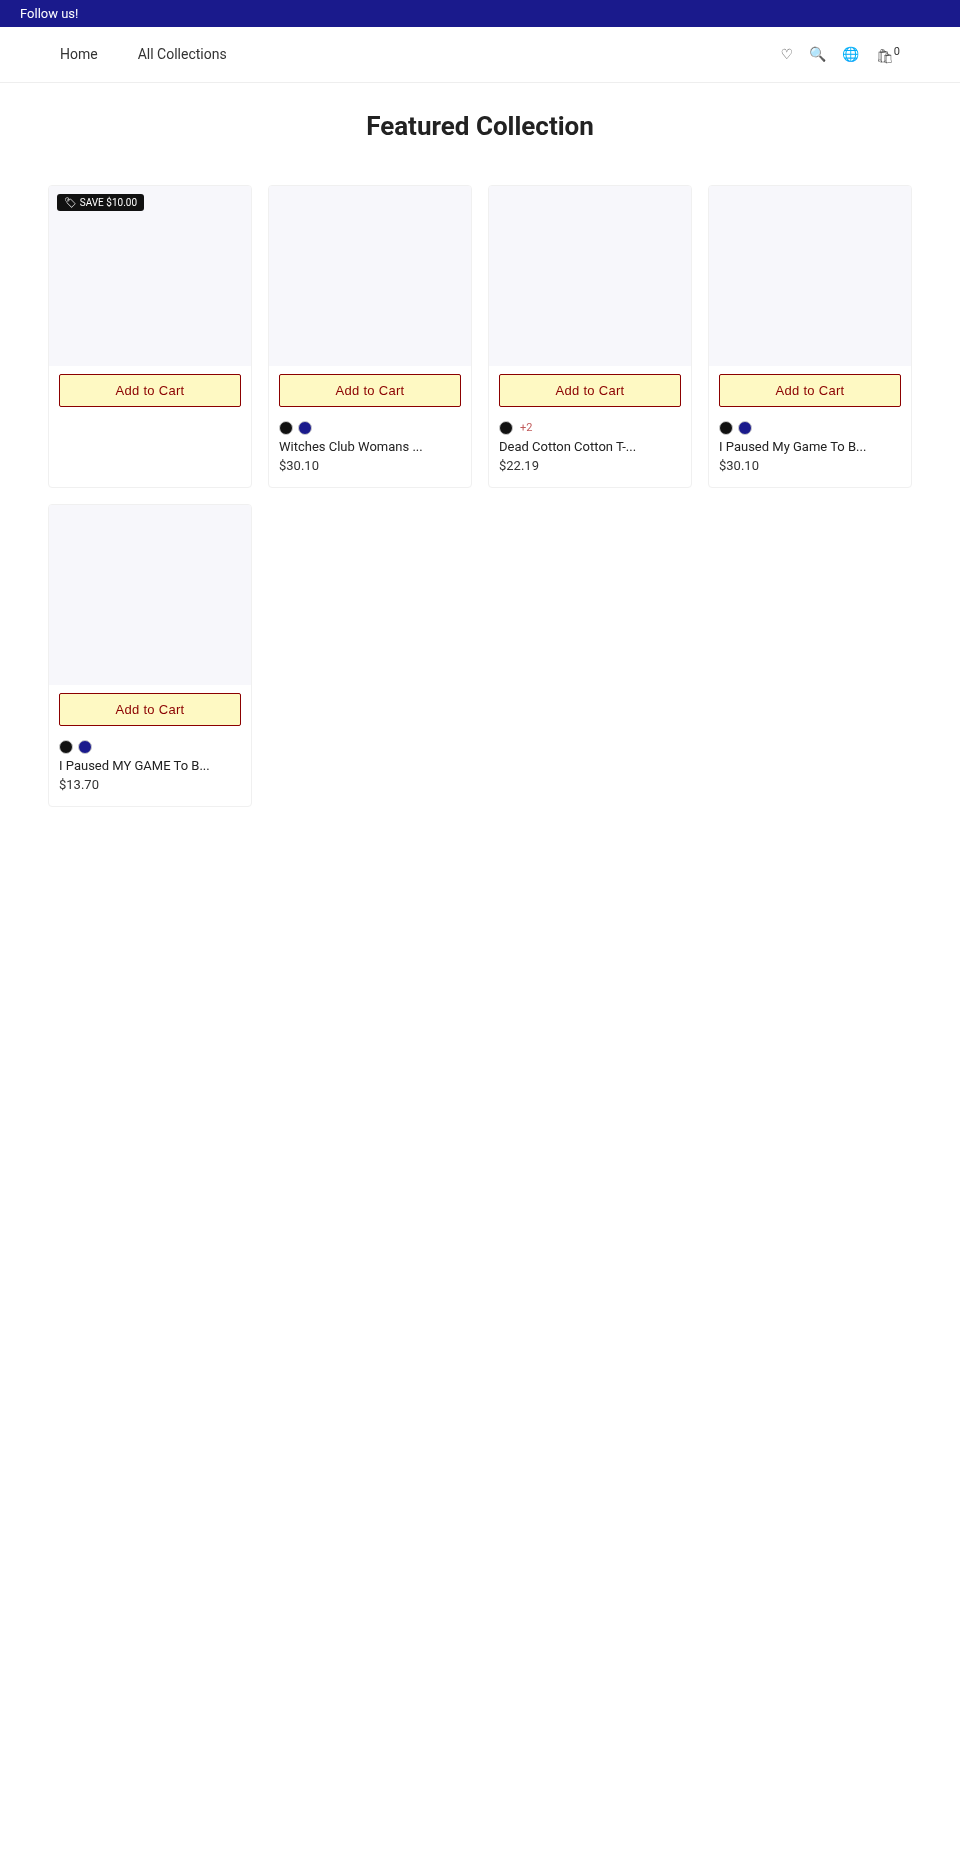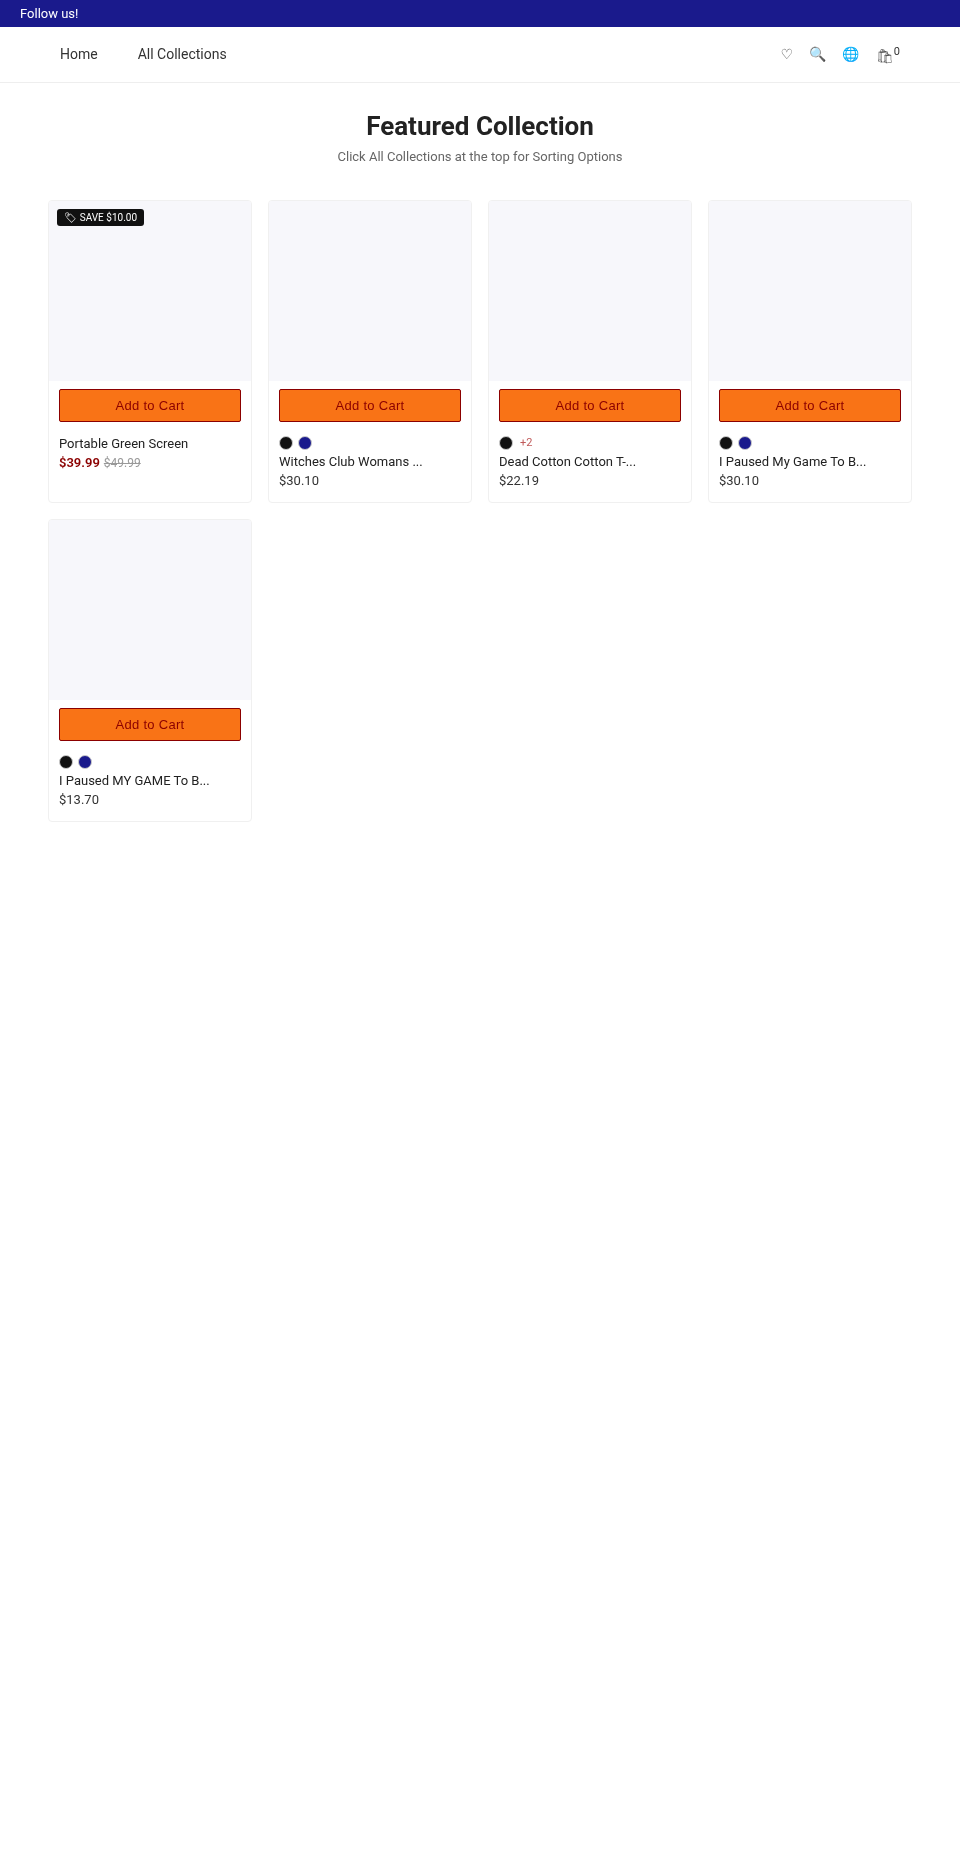--- a/index.html
+++ b/index.html
@@ -121,21 +121,21 @@
       gap: 3px;
       z-index: 2;
     }
 
     .add-to-cart-btn {
       display: block;
       width: calc(100% - 20px);
       margin: 8px 10px;
       padding: 8px 16px;
       border: 1px solid #8b0000;
-      background: #f97316;
+      background: #fef9c3;
       color: #8b0000;
       font-size: 13px;
       font-weight: 500;
       cursor: pointer;
       text-align: center;
       border-radius: 2px;
       letter-spacing: 0.3px;
     }
 
     .product-info {
@@ -203,36 +203,31 @@
     <span class="nav-icon-item">🔍</span>
     <span class="nav-icon-item">🌐</span>
     <span class="nav-icon-item">
       🛍<sup class="cart-badge">0</sup>
     </span>
   </div>
 </nav>
 
 <div class="page-header">
   <h1 class="page-title">Featured Collection</h1>
-  <p class="page-subtitle">Click All Collections at the top for Sorting Options</p>
 </div>
 
 <div class="product-grid" id="product-grid">
 <div class="product-card">
       <div class="product-image-wrap">
         <div class="sale-badge">
           <span>🏷</span>
           <span>SAVE $10.00</span>
         </div>
       </div>
       <button class="add-to-cart-btn">Add to Cart</button>
-      <div class="product-info">
-        <div class="product-name">Portable Green Screen</div>
-        <div class="product-price"><span class="price-sale">$39.99</span><span class="price-original">$49.99</span></div>
-      </div>
     </div>
     <div class="product-card">
       <div class="product-image-wrap"></div>
       <button class="add-to-cart-btn">Add to Cart</button>
       <div class="product-info">
         <div class="color-swatches">
           <div class="color-swatch" style="background-color: rgb(17, 17, 17);"></div>
           <div class="color-swatch" style="background-color: rgb(26, 26, 140);"></div>
         </div>
         <div class="product-name">Witches Club Womans ...</div>

